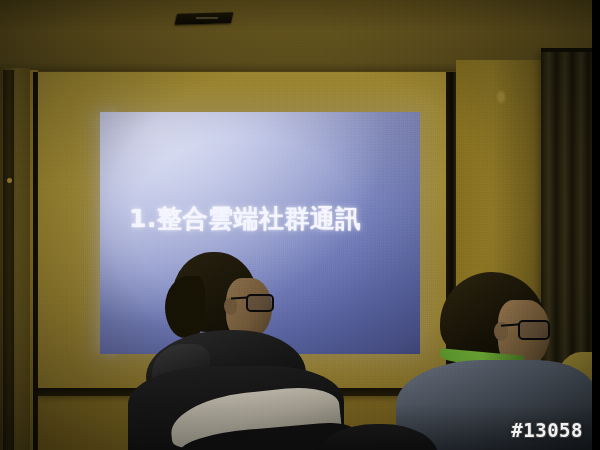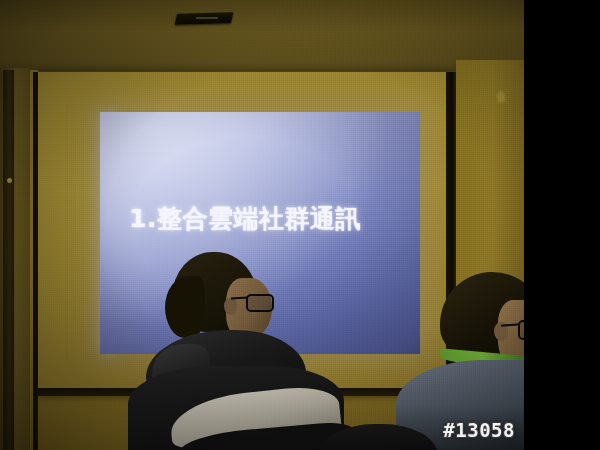--- a/index.html
+++ b/index.html
@@ -1,20 +1,20 @@
 <!DOCTYPE html>
 <html><head>
 <meta charset="utf-8">
 <style>
   html,body{margin:0;padding:0;background:#000;}
   body{font-family:"Liberation Sans",sans-serif;}
 
   #scene{
     position:relative;
-    width:524px;height:450px;
+    width:592px;height:450px;
     overflow:hidden;
     background:#14532d;
   }
 
   
   .ceiling{
     position:absolute;left:0;top:0;width:600px;height:78px;
     background:linear-gradient(180deg,#5d4e1b 0%,#6b5a20 40%,#55481a 100%);
   }
   .ceiling-shadow{

